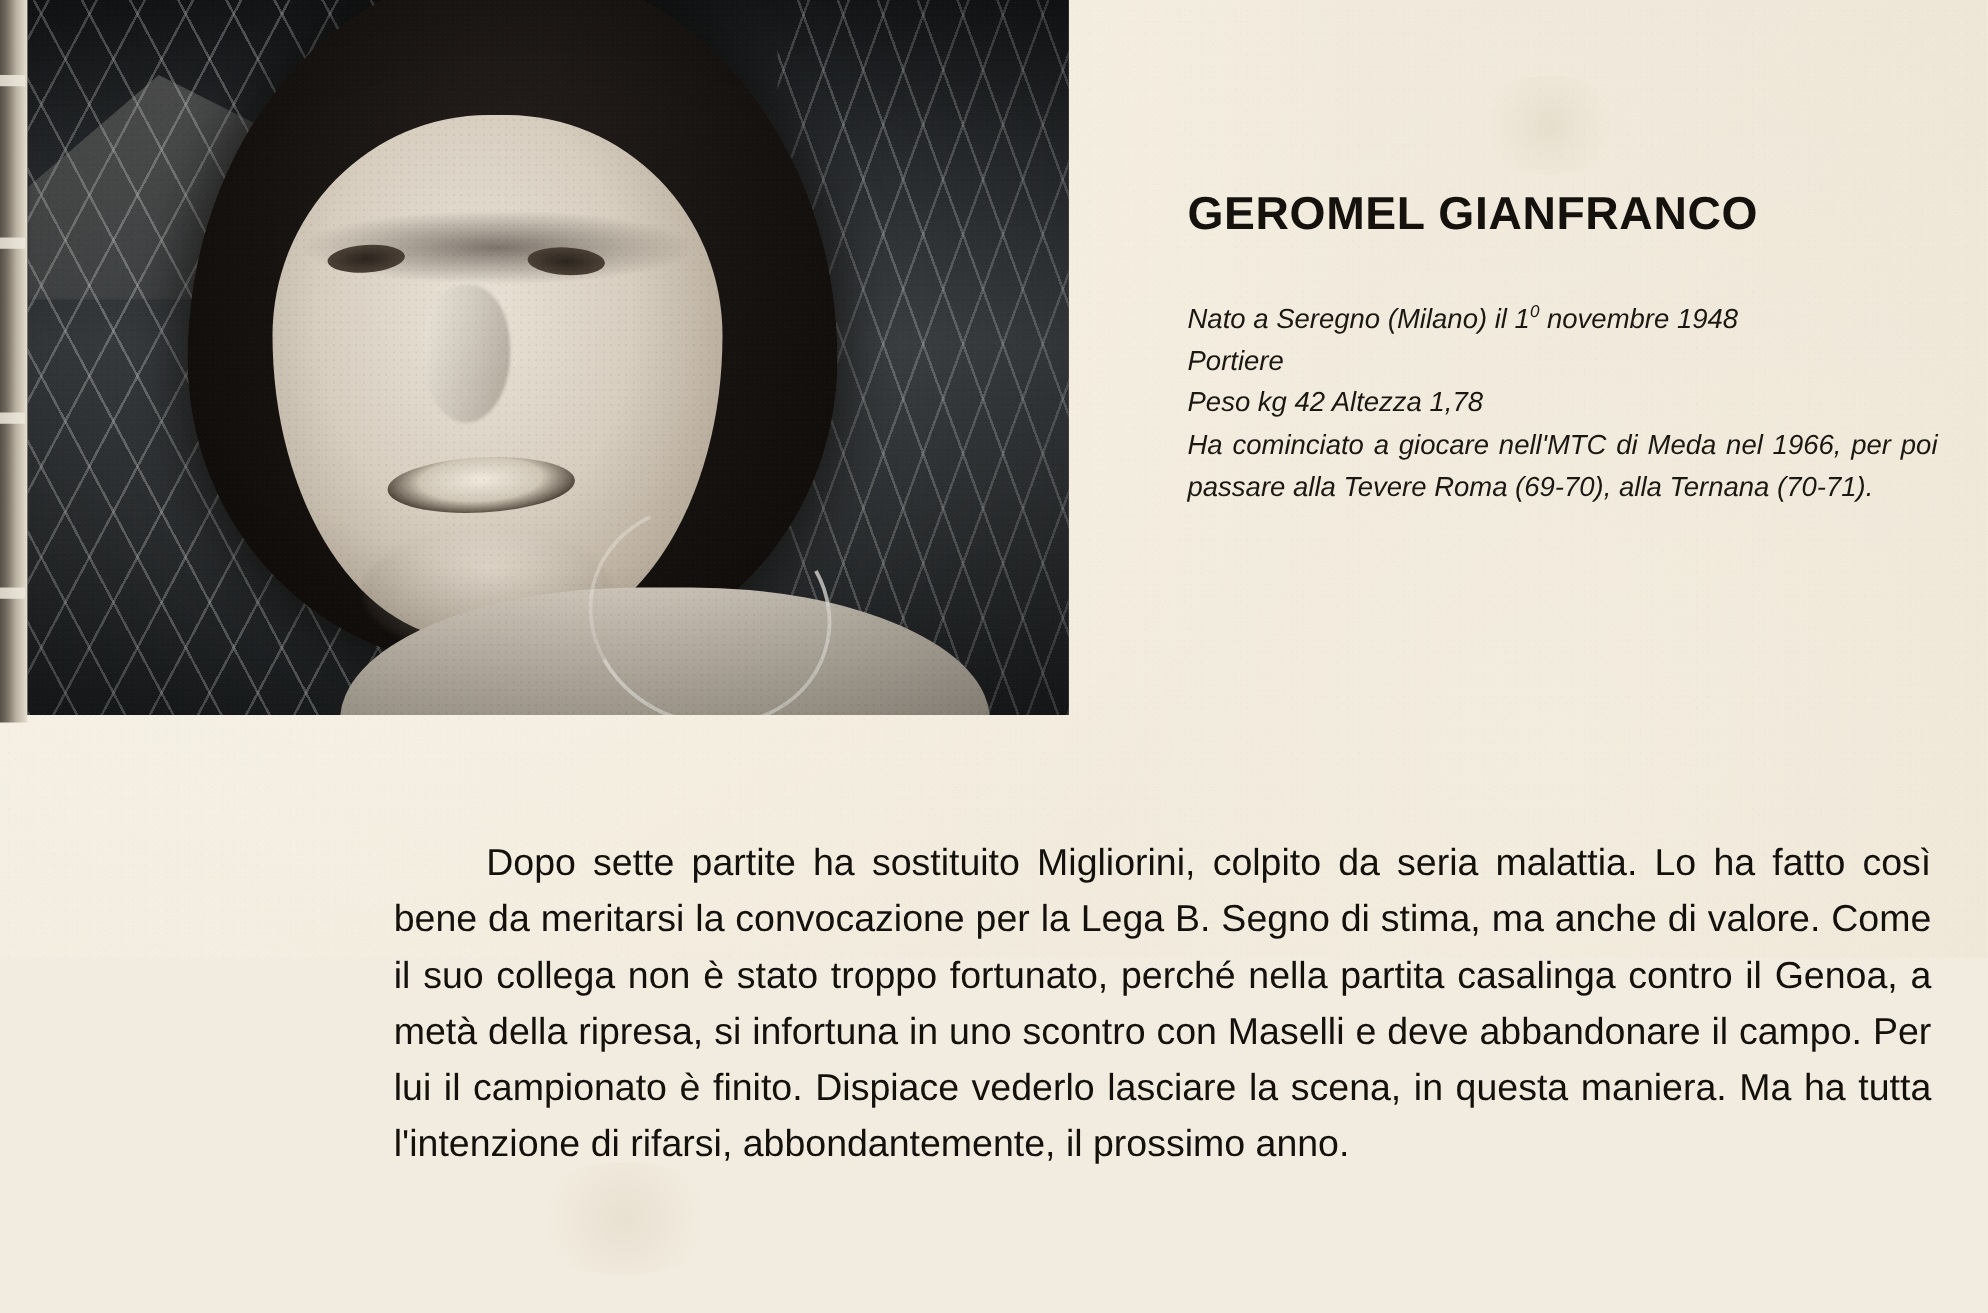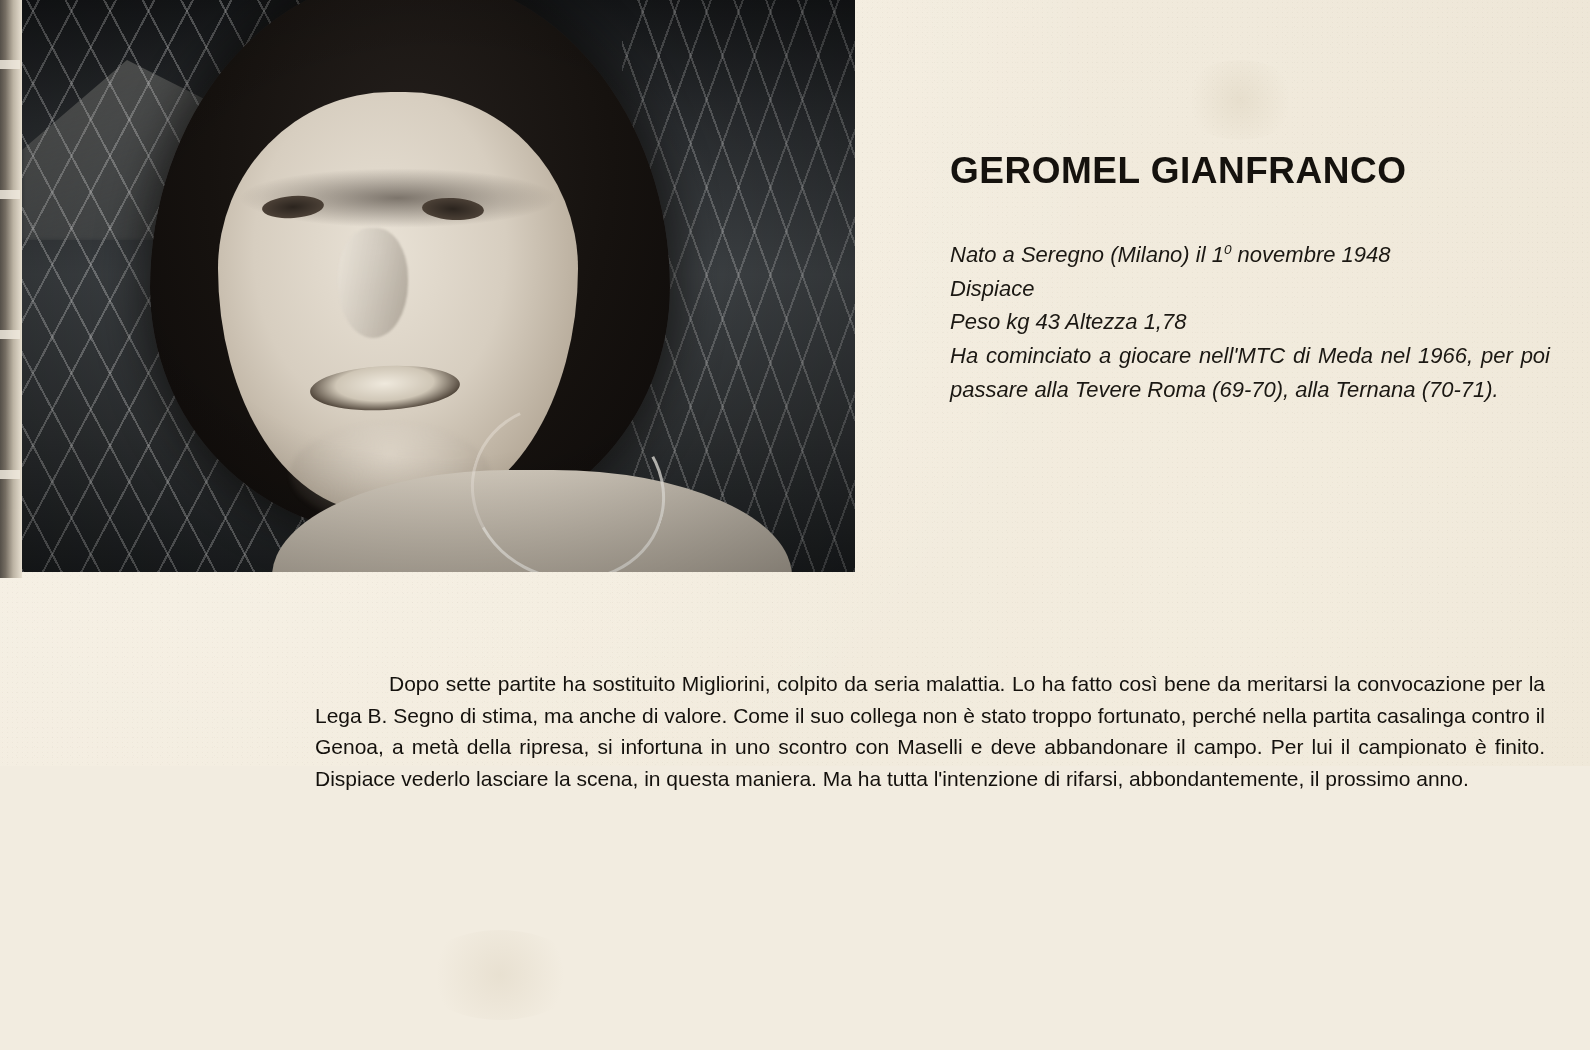--- a/index.html
+++ b/index.html
@@ -211,21 +211,21 @@
   .bio .line { display: block; }
   .bio sup { font-size: 0.62em; vertical-align: super; }
 
   
   .body-text {
     position: absolute;
     left: 315px;
     top: 668px;
     width: 1230px;
     font-family: "Liberation Sans", sans-serif;
-    font-size: 21px;
+    font-size: 30px;
     line-height: 1.5;
     color: #14110d;
     text-align: justify;
     text-indent: 74px;
     margin: 0;
   }
 
   .smudge {
     position: absolute;
     pointer-events: none;
@@ -263,22 +263,22 @@
       <div class="chain"></div>
       <div class="photo-vignette"></div>
       <div class="photo-grain"></div>
     </div>
   </div>
 
   <div class="info">
     <h1 class="player-name">GEROMEL GIANFRANCO</h1>
     <div class="bio">
       <span>Nato a Seregno (Milano) il 1</span><sup>0</sup><span> novembre 1948</span><br>
-      <span class="line">Dispiace</span>
-      <span class="line">Peso kg 43  Altezza 1,78</span>
+      <span class="line">Portiere</span>
+      <span class="line">Peso kg 42  Altezza 1,78</span>
       <span>Ha cominciato a giocare nell'MTC di Meda nel 1966, per poi passare alla Tevere Roma (69-70), alla Ternana (70-71).</span>
     </div>
   </div>
 
   <p class="body-text">Dopo sette partite ha sostituito Migliorini, colpito da seria malattia. Lo ha fatto così bene da meritarsi la convocazione per la Lega B. Segno di stima, ma anche di valore. Come il suo collega non è stato troppo fortunato, perché nella partita casalinga contro il Genoa, a metà della ripresa, si infortuna in uno scontro con Maselli e deve abbandonare il campo. Per lui il campionato è finito. Dispiace vederlo lasciare la scena, in questa maniera. Ma ha tutta l'intenzione di rifarsi, abbondantemente, il prossimo anno.</p>
 
   <div class="smudge" style="left:1180px; top:60px; width:120px; height:80px;"></div>
   <div class="smudge" style="left:420px; top:930px; width:160px; height:90px;"></div>
 </div>
 

